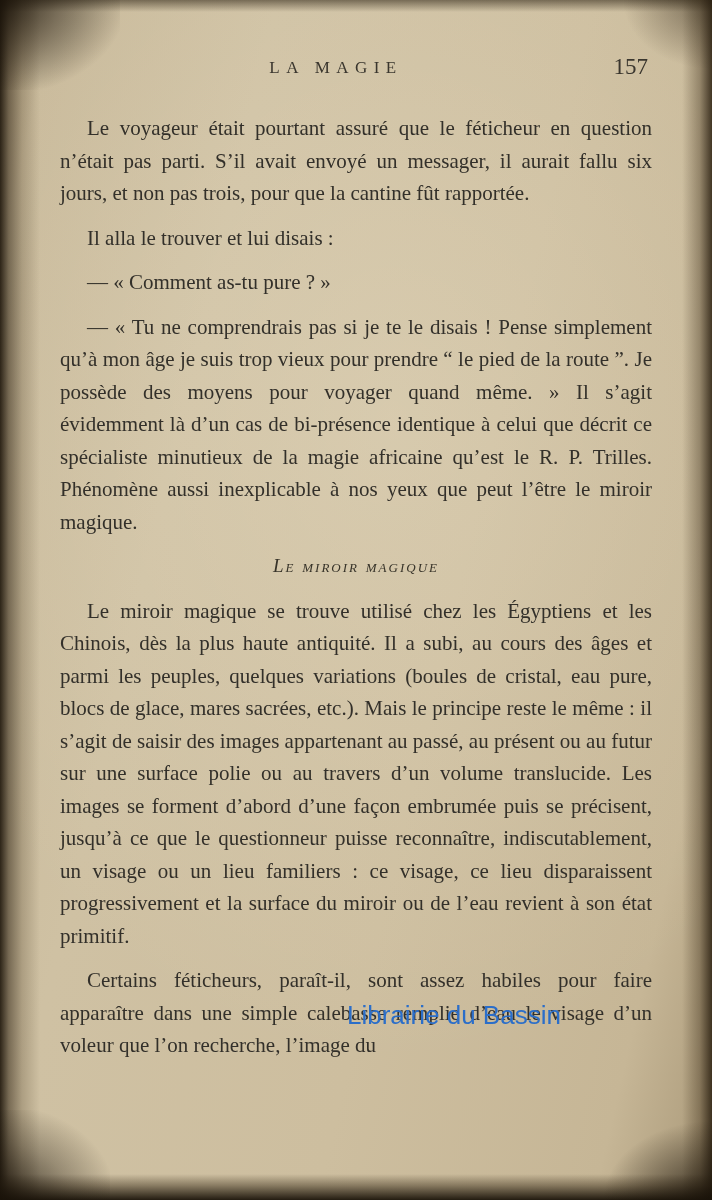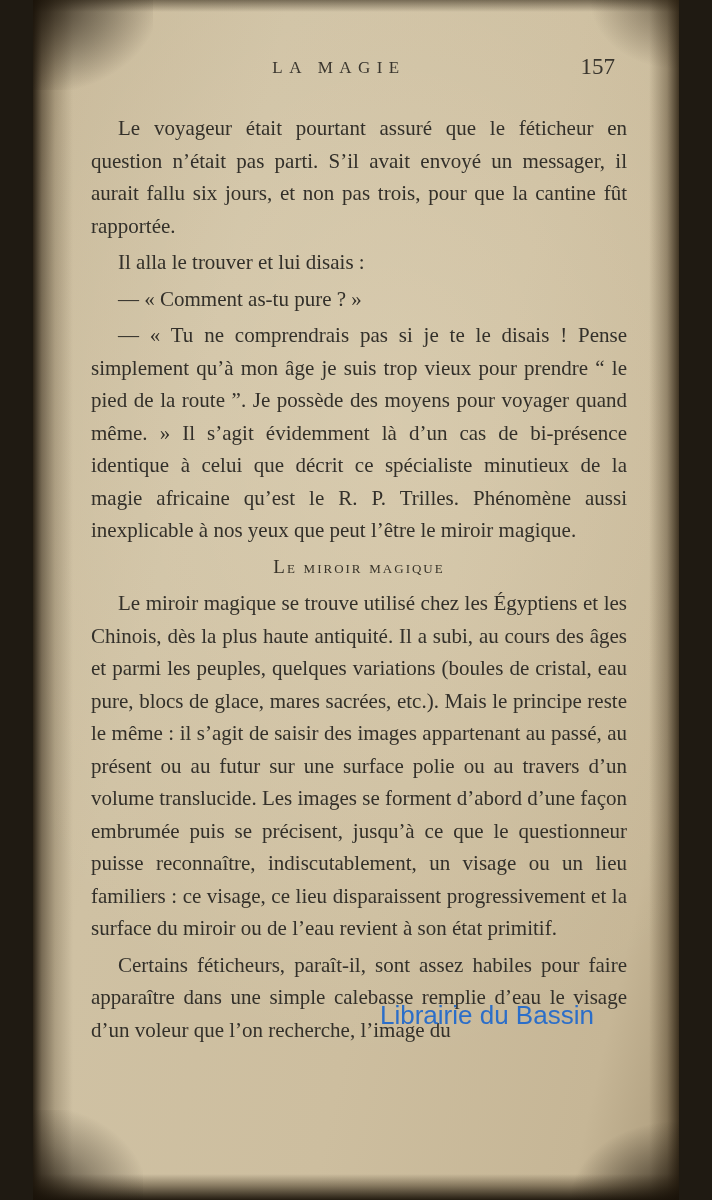--- a/index.html
+++ b/index.html
@@ -2,30 +2,29 @@
 <html><head>
 <meta charset="utf-8">
 <style>
   html, body {
     margin: 0;
     padding: 0;
     background: #1f1a12;
   }
   .page {
     position: relative;
-    width: 640px;
+    width: 712px;
     height: 1200px;
     margin: 0 auto;
     overflow: hidden;
     background:
       radial-gradient(ellipse 120% 90% at 55% 35%, rgba(255,248,228,0.20), rgba(0,0,0,0) 60%),
       linear-gradient(103deg, #b3a283 0%, #c9ba9b 6%, #cfc1a3 28%, #cdbe9f 60%, #c6b696 88%, #a99878 100%);
     font-family: "Liberation Serif", "DejaVu Serif", serif;
     color: #322e27;
-    padding-left: 6px;
   }
   
   .edge { position: absolute; pointer-events: none; }
   .edge-left {
     left: 0; top: 0; bottom: 0; width: 40px;
     background: linear-gradient(to right,
       rgba(31,23,12,0.92) 0%, rgba(48,36,20,0.55) 22%,
       rgba(70,55,32,0.25) 55%, rgba(0,0,0,0) 100%);
   }
   .edge-right {
@@ -88,31 +87,32 @@
     font-size: 23px;
     color: #3a362e;
   }
   .body-text {
     font-size: 21px;
     line-height: 32.5px;
     text-align: justify;
     color: #33302a;
   }
   .body-text p {
-    margin: 4px;
+    margin: 12px;
     text-indent: 27px;
   }
   .section-heading {
     text-align: center;
     font-variant: small-caps;
     font-size: 19px;
     letter-spacing: 2px;
     margin: 15px 0 13px 0;
     text-indent: 0 !important;
     color: #373329;
+    font-style: italic;
   }
   .watermark {
     position: absolute;
     left: 347px;
     top: 1000px;
     font-family: "Liberation Sans", "DejaVu Sans", sans-serif;
     font-size: 26px;
     color: #2b6ec9;
     white-space: nowrap;
     pointer-events: none;

